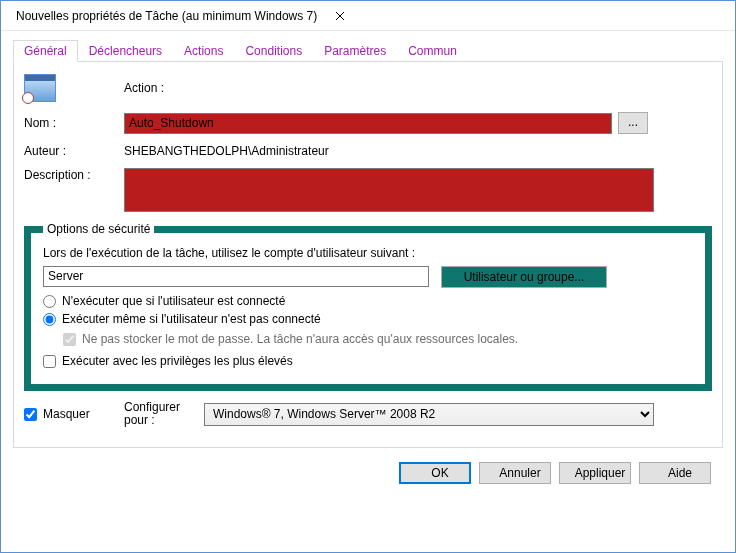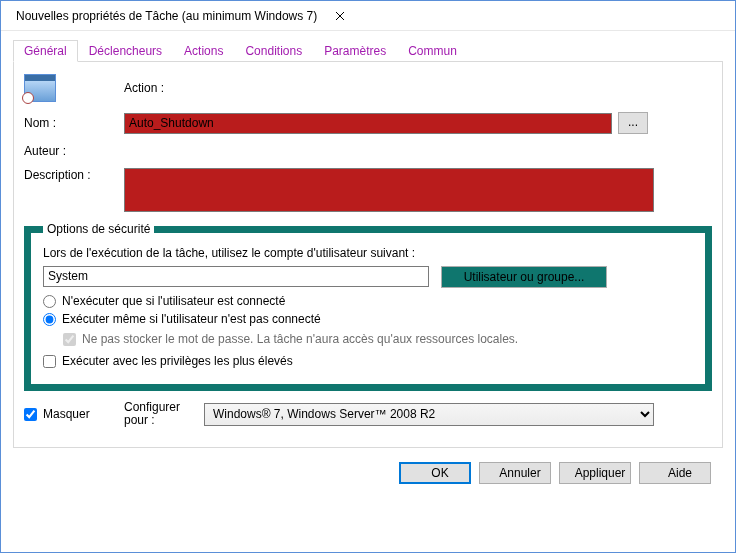--- a/index.html
+++ b/index.html
@@ -65,32 +65,33 @@
     </div>
 
     <div class="row">
       <div class="label">Nom :</div>
       <input type="text" style="width: 488px;" value="Auto_Shutdown">
       <div class="browse-btn">...</div>
     </div>
 
     <div class="row">
       <div class="label">Auteur :</div>
+      <span>SHEBANGTHEDOLPH\Administrateur</span>
     </div>
 
     <div class="row" style="align-items:flex-start;">
       <div class="label">Description :</div>
       <textarea style=""></textarea>
     </div>
 
     <fieldset id="f">
       <legend>Options de sécurité</legend>
       <div style="margin-bottom:6px;">Lors de l'exécution de la tâche, utilisez le compte d'utilisateur suivant :</div>
       <div style="display:flex; gap:12px; margin-bottom:6px;">
-        <div class="readonly-field" style="width:386px;">System</div>
+        <div class="readonly-field" style="width:386px;">Server</div>
         <div class="sec-btn">Utilisateur ou groupe...</div>
       </div>
       <div class="radio-row">
         <input type="radio" name="runmode" style="">
         <span>N'exécuter que si l'utilisateur est connecté</span>
       </div>
       <div class="radio-row">
         <input type="radio" name="runmode" checked="" style="">
         <span>Exécuter même si l'utilisateur n'est pas connecté</span>
       </div>

